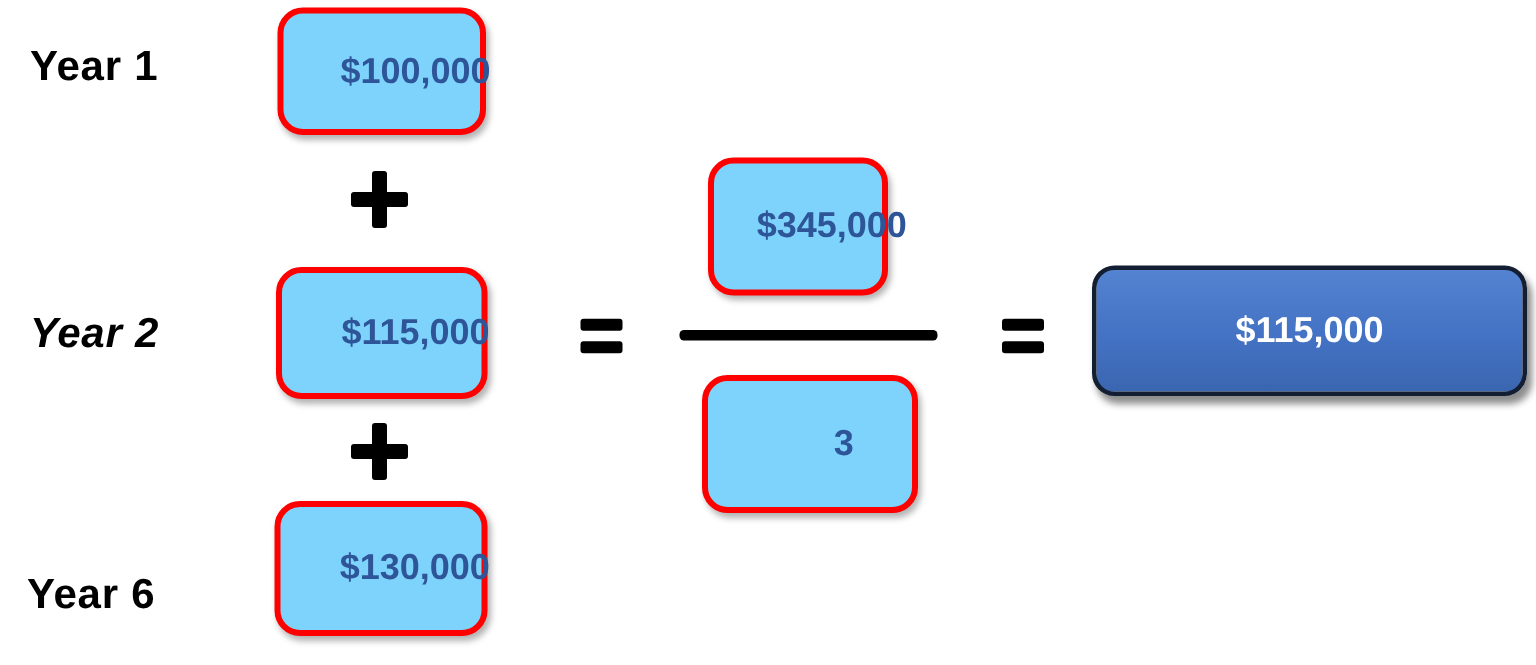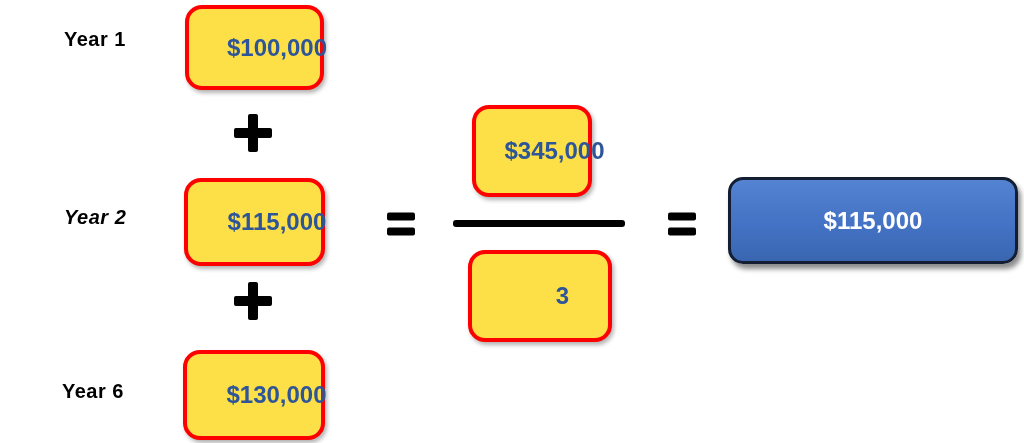--- a/index.html
+++ b/index.html
@@ -10,30 +10,29 @@
   .canvas {
     position: relative;
     width: 1024px;
     height: 443px;
     background: #ffffff;
     font-family: "Liberation Sans", sans-serif;
     overflow: hidden;
   }
   .year-label {
     position: absolute;
-    font-size: 20px;
+    font-size: 28px;
     font-weight: 800;
     color: #000000;
     letter-spacing: 0.5px;
     white-space: nowrap;
-    margin-left: 44px;
   }
   .value-box {
     position: absolute;
-    background: #fde047;
+    background: #7dd3fc;
     border: 4px solid #ff0000;
     border-radius: 17px;
     box-sizing: border-box;
     display: flex;
     align-items: center;
     justify-content: center;
     box-shadow: 2px 3px 4px rgba(0,0,0,0.30);
     padding-left: 45px;
   }
   .value-text {
@@ -119,21 +118,21 @@
   .result-line {
     font-size: 24px;
     font-weight: 700;
     color: #ffffff;
     line-height: 31px;
     white-space: nowrap;
   }
   
   .box-y1 { left: 185px; top: 5px;   width: 139px; height: 85px; }
   .box-y2 { left: 184px; top: 178px; width: 141px; height: 88px; }
-  .box-y3 { left: 183px; top: 350px; width: 142px; height: 90px; }
+  .box-y3 { left: 183px; top: 334px; width: 142px; height: 90px; }
   .box-num { left: 472px; top: 105px; width: 120px; height: 92px; }
   .box-den { left: 468px; top: 250px; width: 144px; height: 92px; }
   .label-y1 { left: 20px; top: 28px; }
   .label-y2 { left: 20px; top: 206px; font-style: italic; }
   .label-y3 { left: 18px; top: 380px; }
   .plus-1 { left: 253px; top: 133px; }
   .plus-2 { left: 253px; top: 301px; }
   .equals-1 { left: 401px; top: 224px; }
   .equals-2 { left: 682px; top: 224px; }
 </style>

